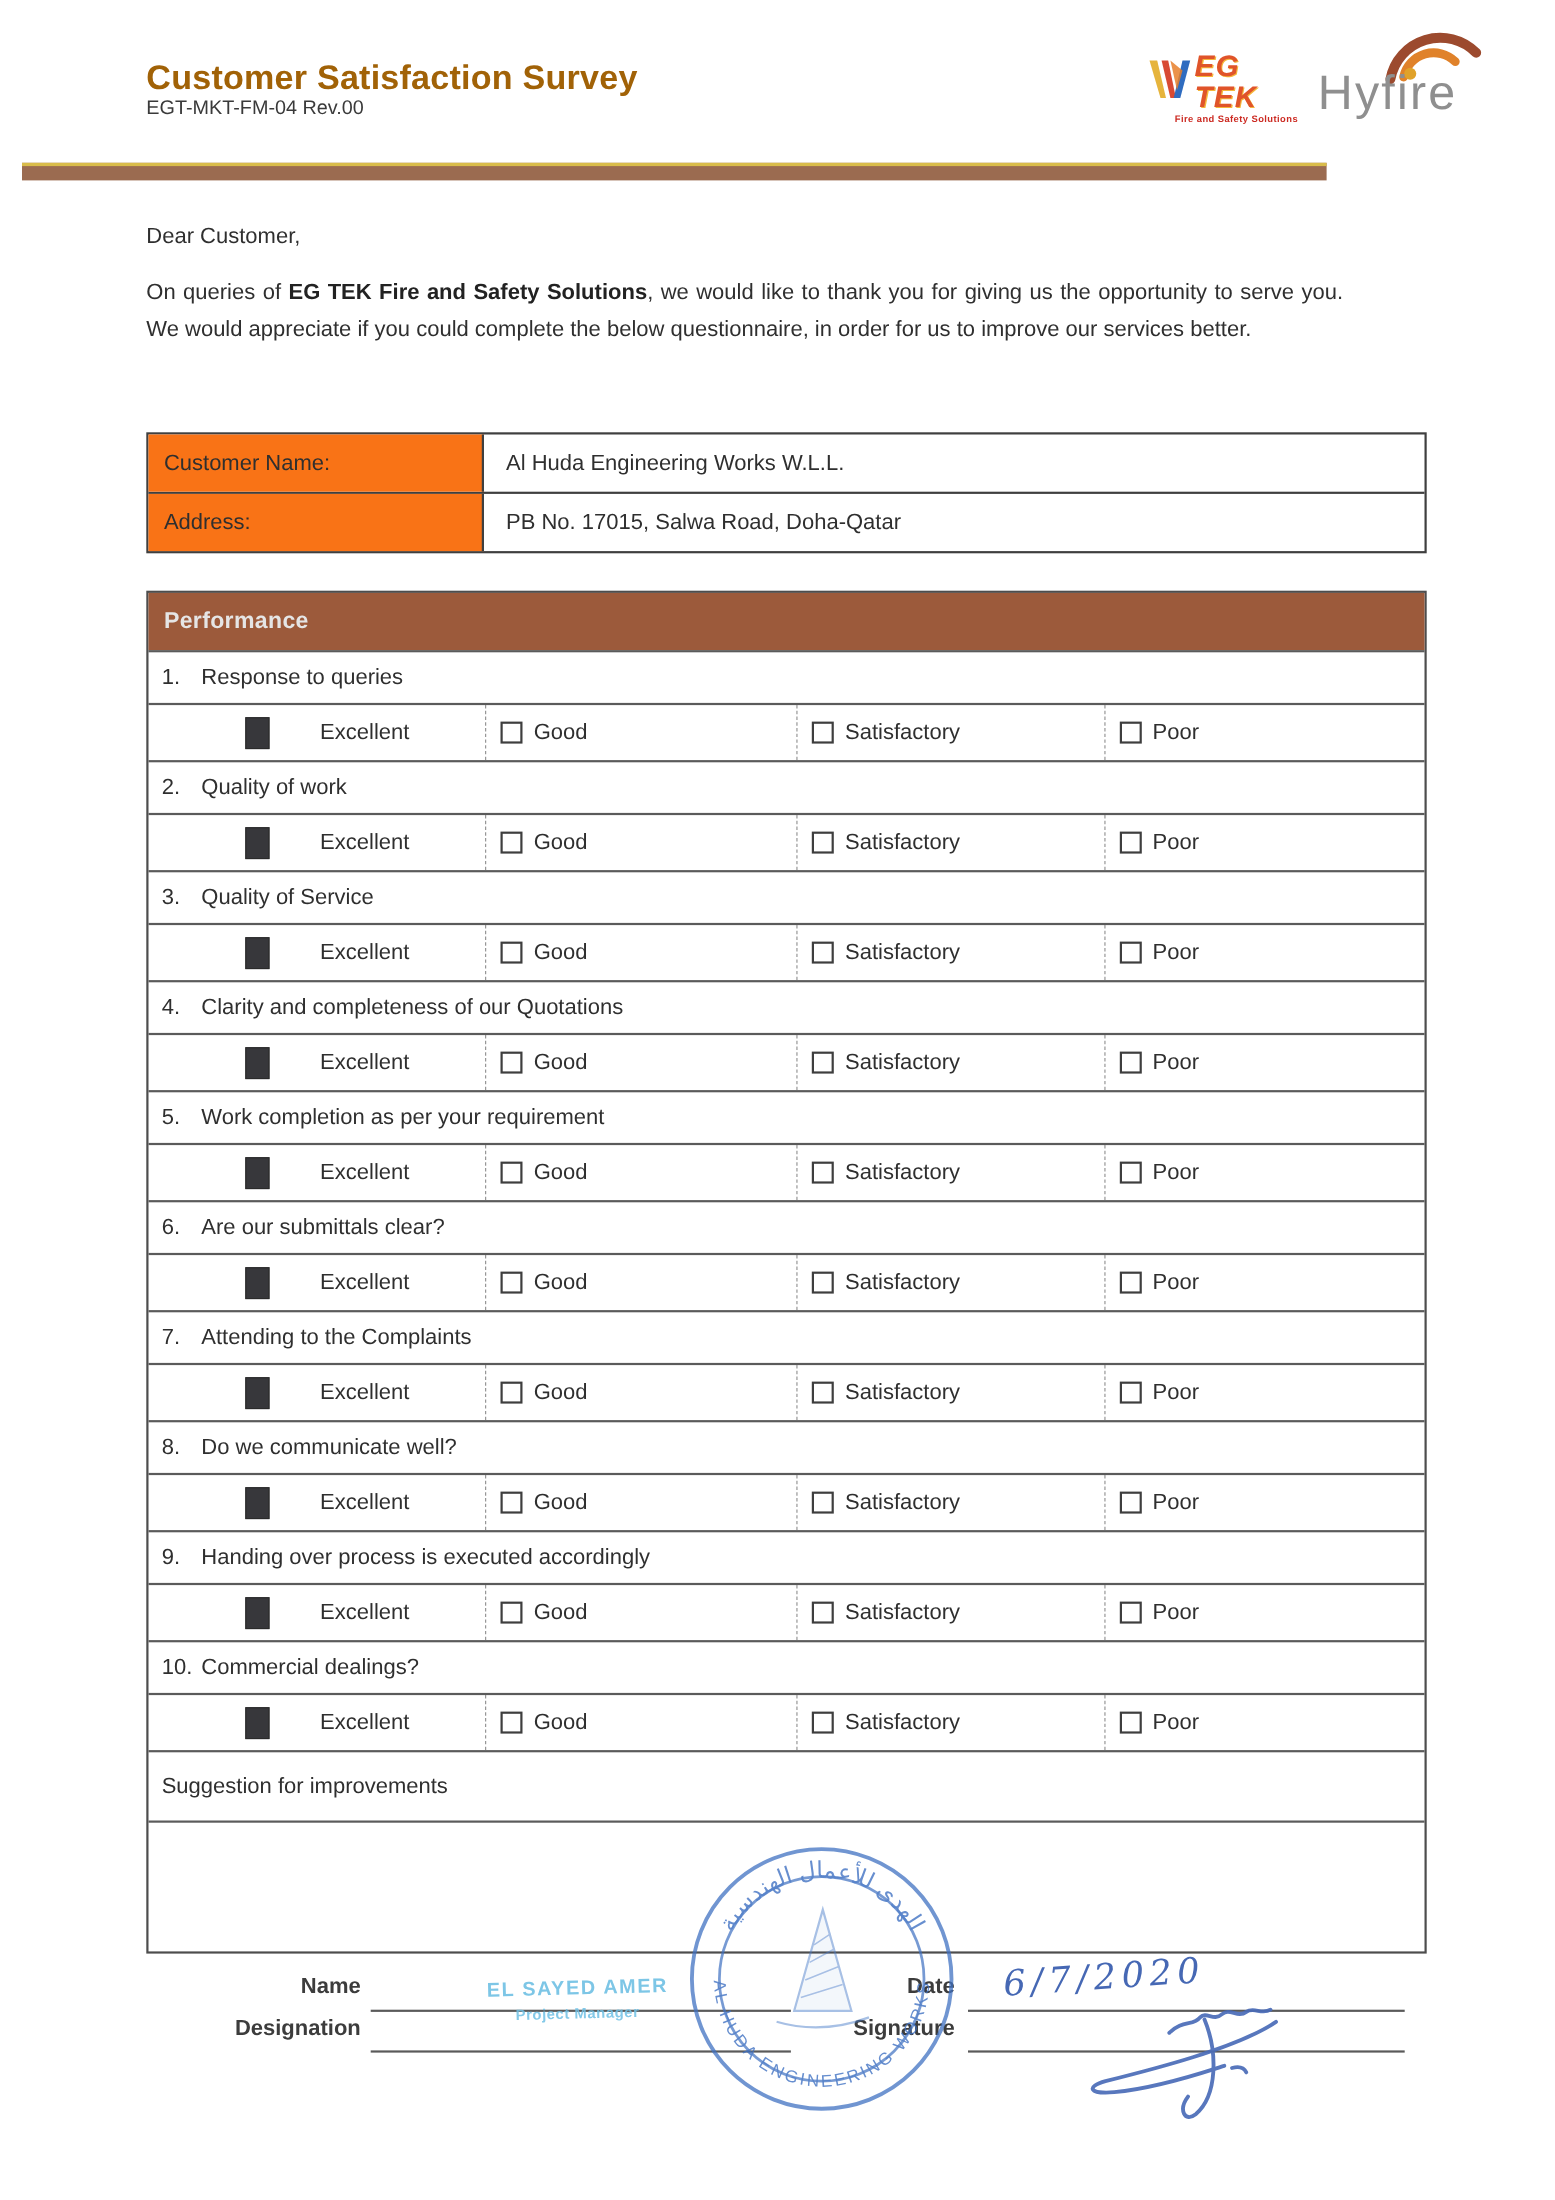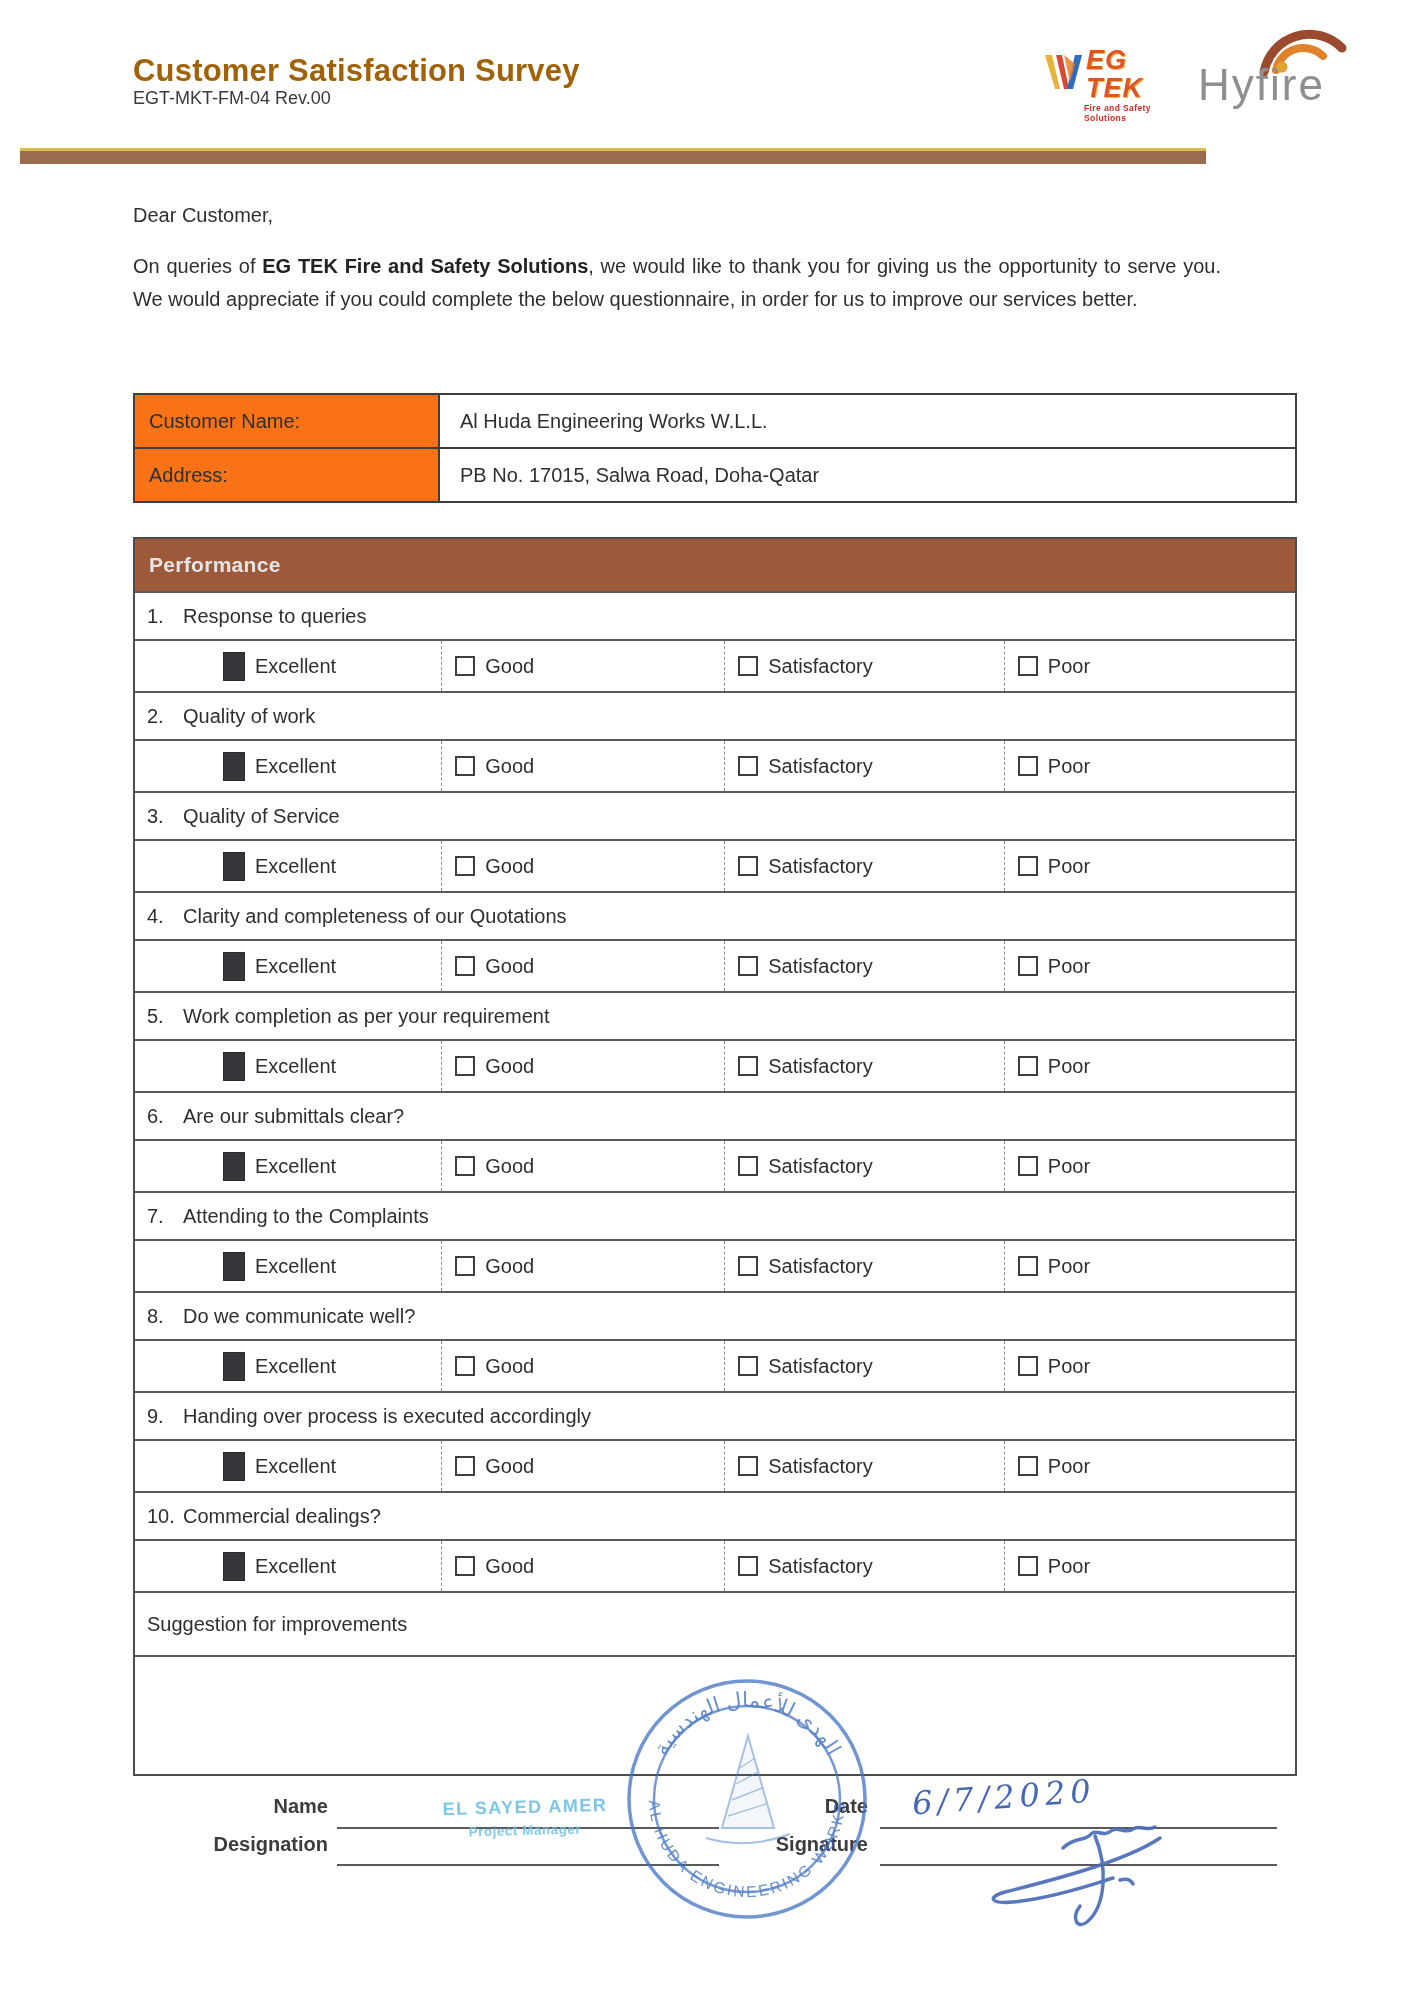--- a/index.html
+++ b/index.html
@@ -9,21 +9,21 @@
   
   .doc-title{position:absolute;left:133px;top:42px;font-size:31px;font-weight:bold;color:#a16207;letter-spacing:.2px;margin-top:11px;}
   .doc-code{position:absolute;left:133px;top:88px;font-size:18px;color:#3a3a3a;}
   .divider-bar{position:absolute;left:20px;top:148px;width:1186px;height:13px;
                background:#9b6b50;border-top:3px solid #d9bc4a;}
 
   .egtek-logo{position:absolute;left:1042px;top:46px;width:150px;}
   .egtek-row{display:flex;align-items:center;}
   .egtek-text{font-size:27px;font-weight:800;font-style:italic;color:#e0542a;letter-spacing:1px;
               text-shadow:1px 1px 0 #f5b63a;line-height:28px;}
-  .egtek-tagline{font-size:8.5px;color:#cc2a22;font-weight:bold;letter-spacing:.4px;margin-left:42px;margin-top:1px;}
+  .egtek-tagline{font-size:8.5px;color:#cc2a22;font-weight:bold;letter-spacing:.4px;margin-left:26px;margin-top:1px;}
   .hyfire-logo{position:absolute;left:1198px;top:60px;font-size:44px;color:#8f8f8f;letter-spacing:2px;}
   .hyfire-arcs{position:absolute;left:1246px;top:14px;}
 
   
   .salutation{position:absolute;left:133px;top:204px;font-size:20px;}
   .intro-para{position:absolute;left:133px;top:250px;width:1088px;font-size:20px;
               line-height:33px;text-align:justify;}
   .intro-para b{color:#222;}
 
   
@@ -35,21 +35,21 @@
   .cust-value{flex:1;padding-left:20px;font-size:20px;}
 
   
   .survey-table{position:absolute;left:133px;top:537px;width:1164px;border:2px solid #4d4d4d;box-sizing:border-box;background:#fff;}
   .perf-header{height:52px;background:#9c5a3b;display:flex;align-items:center;padding-left:14px;
                color:#e5e5e5;font-size:21px;font-weight:bold;letter-spacing:.3px;box-sizing:border-box;}
   .q-row{height:48px;display:flex;align-items:center;border-top:2px solid #5b5b5b;font-size:20px;padding-left:12px;box-sizing:border-box;}
   .q-num{min-width:36px;}
   .opt-row{height:52px;display:flex;border-top:2px solid #5b5b5b;box-sizing:border-box;}
   .opt-cell{display:flex;align-items:center;box-sizing:border-box;font-size:20px;}
-  .opt-c0{width:26.4%;padding-left:88px;}
+  .opt-c0{width:26.4%;padding-left:88px;gap:36px;}
   .opt-c1{width:24.4%;padding-left:13px;border-left:1px dashed #8d8d8d;}
   .opt-c2{width:24.1%;padding-left:13px;border-left:1px dashed #8d8d8d;}
   .opt-c3{width:25.1%;padding-left:13px;border-left:1px dashed #8d8d8d;}
   .cb{display:inline-block;margin-right:10px;box-sizing:border-box;}
   .cb-empty{width:20px;height:20px;border:2.5px solid #3e3e3e;background:#fff;}
   .cb-filled{width:22px;height:29px;background:#37373b;border:1px solid #2a2a2a;}
   .sugg-row{height:64px;display:flex;align-items:center;border-top:2px solid #5b5b5b;font-size:20px;padding-left:12px;box-sizing:border-box;}
   .empty-row{height:119px;border-top:2px solid #5b5b5b;box-sizing:border-box;}
 
   

